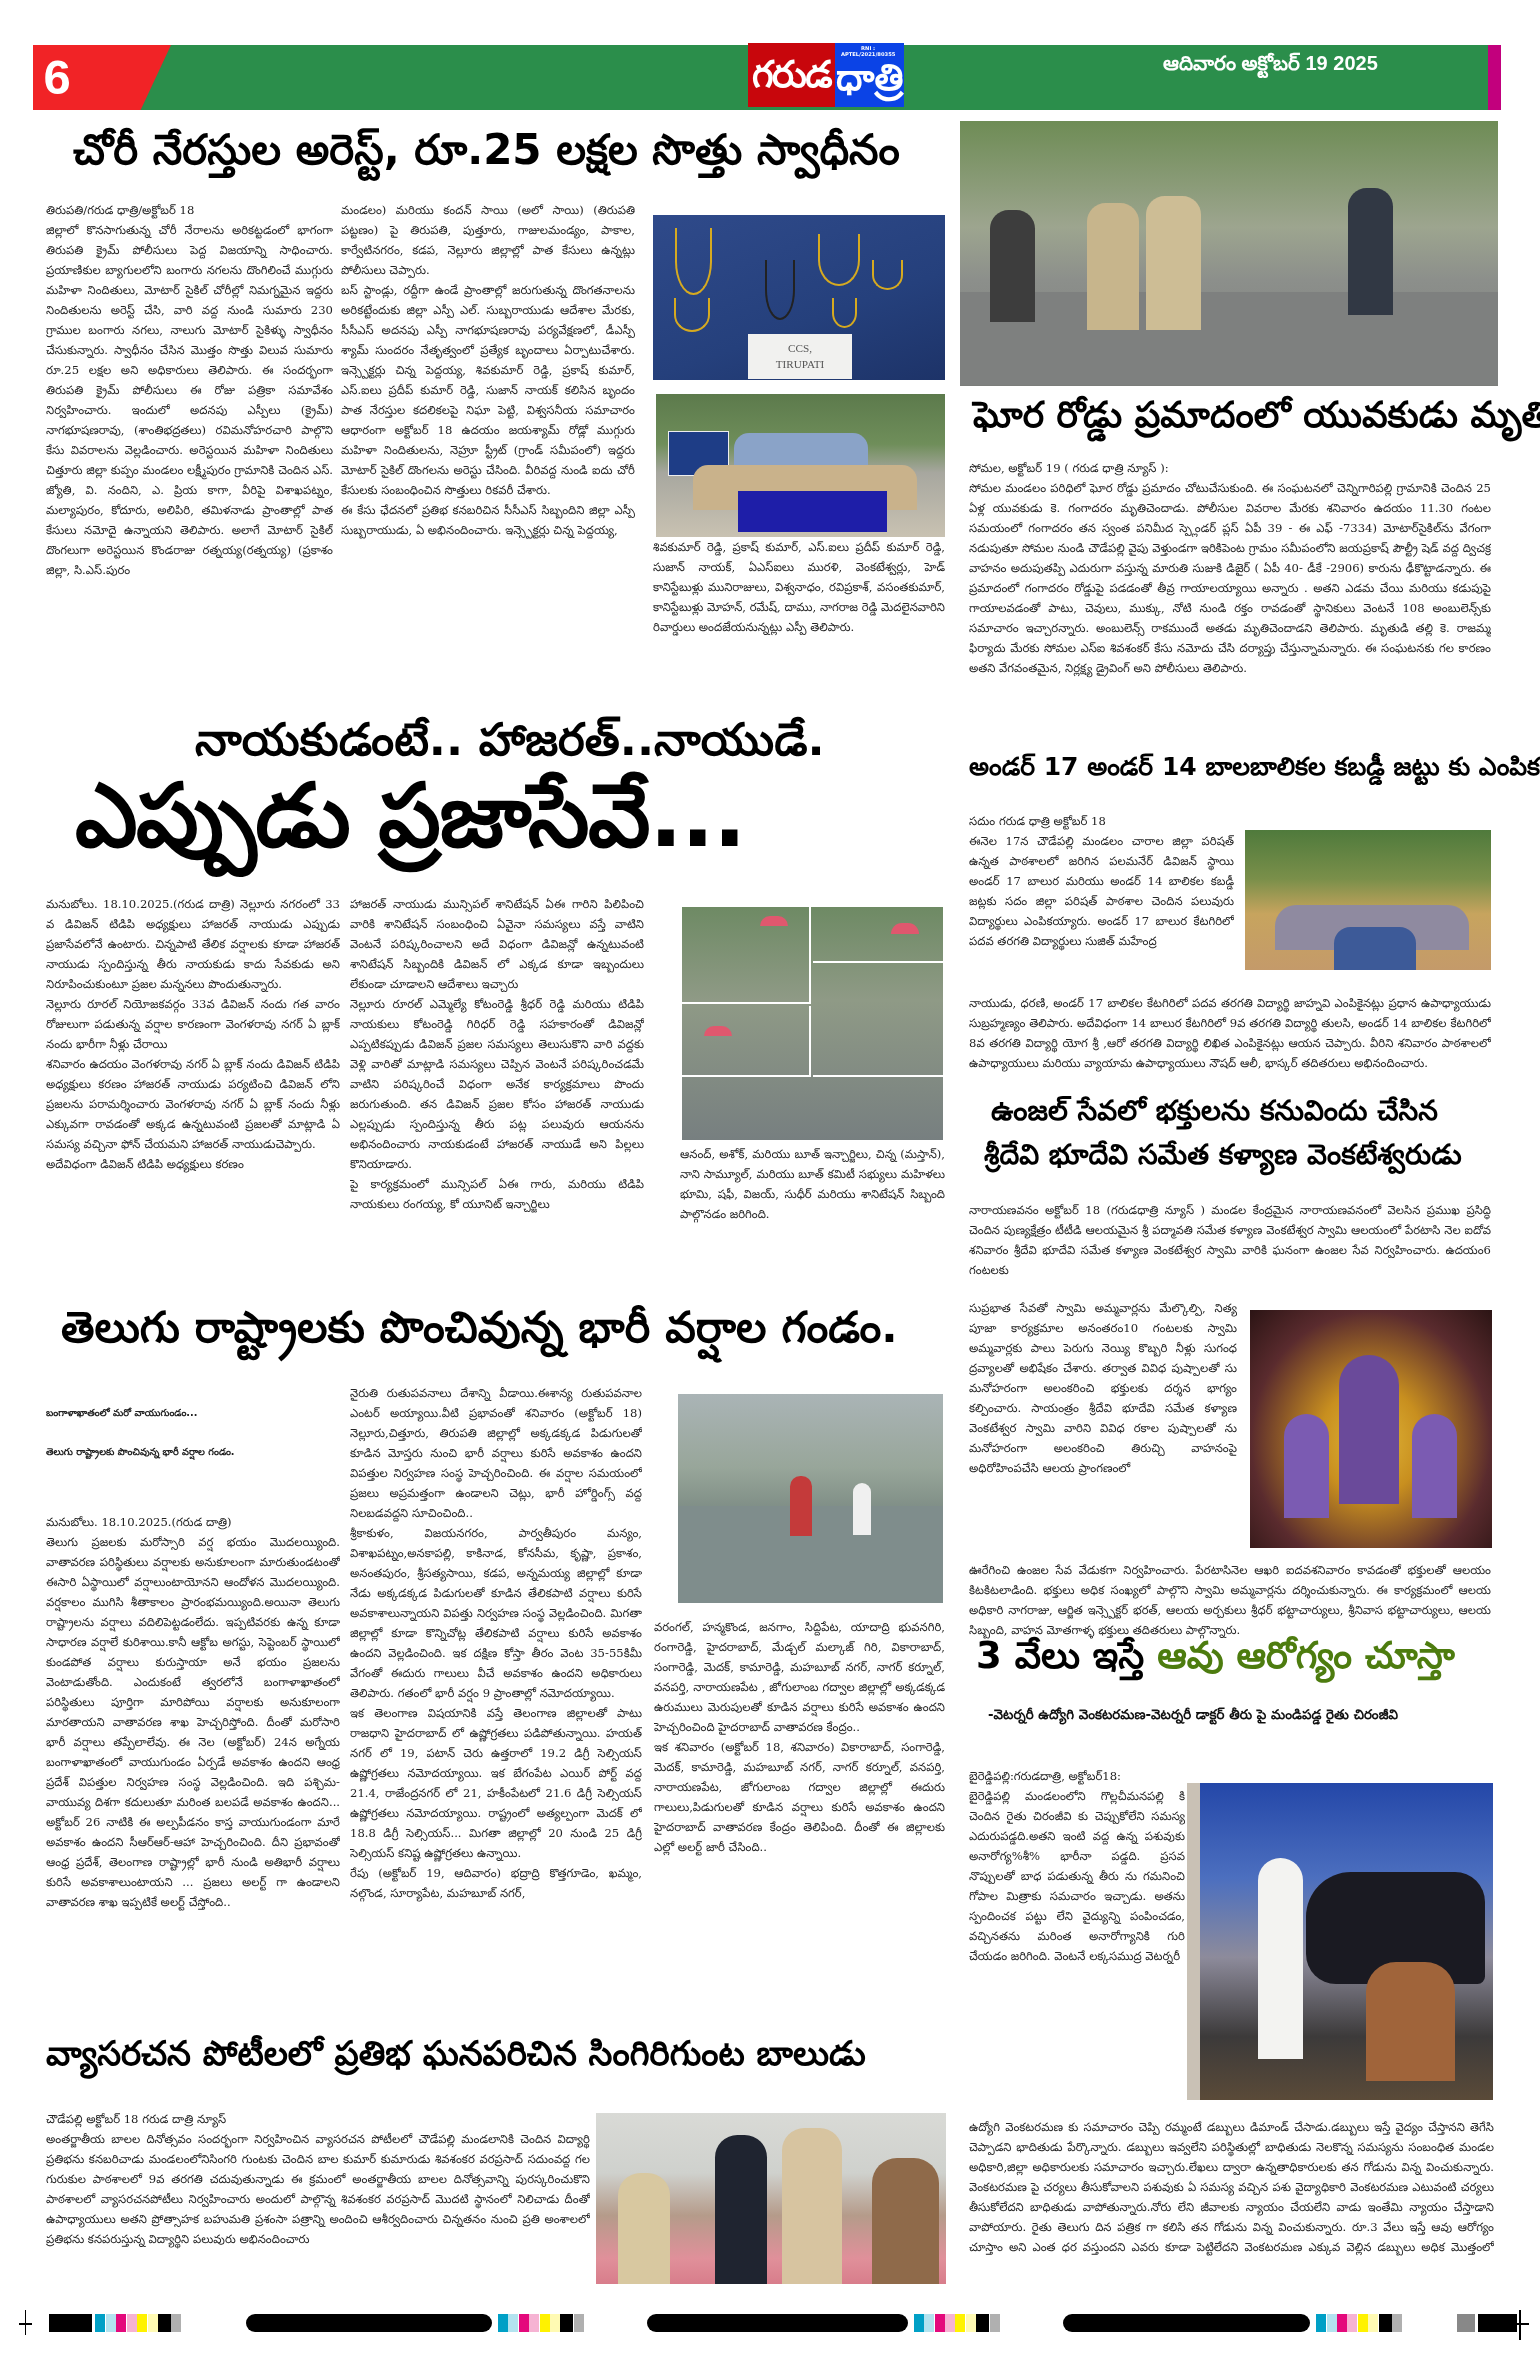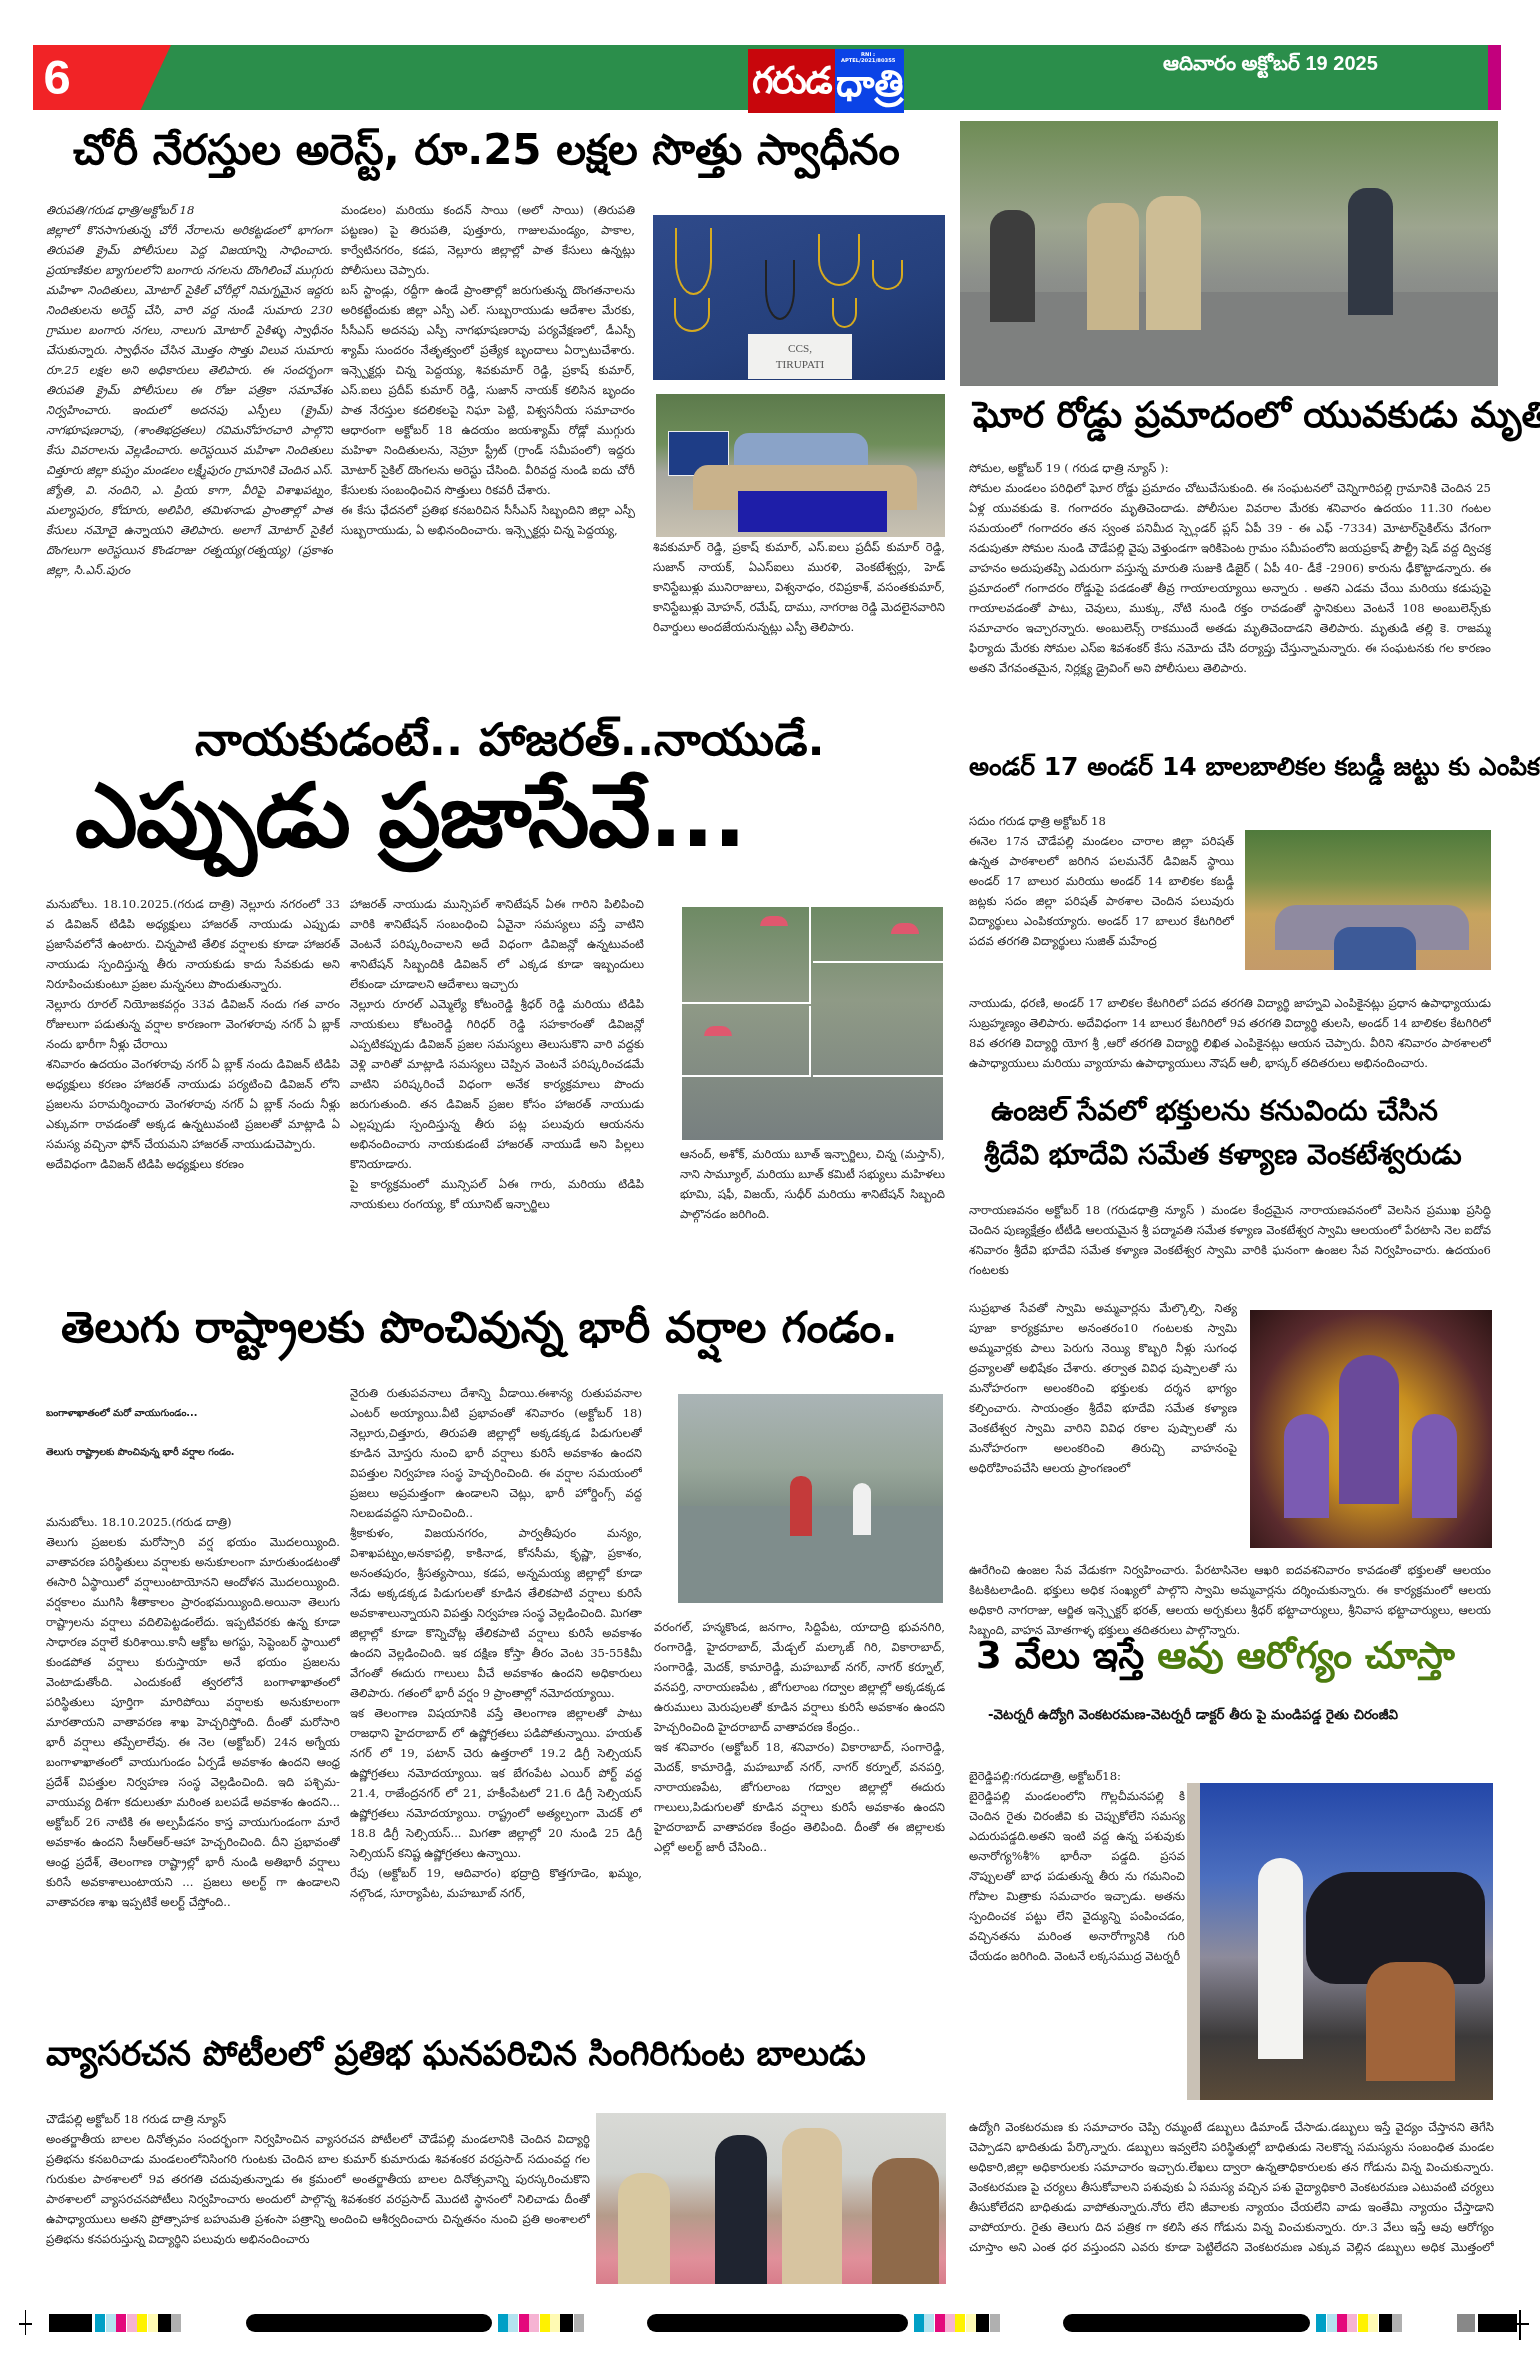--- a/index.html
+++ b/index.html
@@ -7,21 +7,21 @@
   body { position: relative; font-family: "DejaVu Sans", sans-serif; color: #111; }
 
   .abs { position: absolute; }
 
   
   .masthead { left: 33px; top: 45px; width: 1468px; height: 65px; background: #2b8e4b; }
   .page-num { left: 33px; top: 45px; width: 138px; height: 65px; background: #f12326;
               clip-path: polygon(0 0, 100% 0, 78% 100%, 0 100%); }
   .page-num span { position: absolute; left: 10.4px; top: 3px; font-family: "Liberation Sans", sans-serif;
                    font-weight: 900; font-size: 49px; color: #fff; line-height: 58px; }
-  .logo { left: 703px; top: 49px; width: 201px; height: 72px; display: flex; padding-left: 45px; }
+  .logo { left: 703px; top: 43px; width: 201px; height: 72px; display: flex; padding-left: 45px; }
   .logo-left { width: 99px; height: 64px; background: #c8060c; color: #fff; font-weight: 900;
                font-size: 37px; line-height: 64px; text-align: center; letter-spacing: -1.5px; }
   .logo-right { width: 78px; height: 64px; background: #0b43e6; color: #fff; font-weight: 900;
                 font-size: 37px; line-height: 69px; text-align: center; position: relative; }
   .logo-rni { position: absolute; right: 3px; top: 1.5px; font-size: 5.2px; line-height: 6px; font-weight: 700; letter-spacing: 0; }
   .header-date { left: 1163px; top: 52px; width: 328px; text-align: left; color: #fff; font-weight: 700; font-size: 20px;
                  font-family: "Liberation Sans", sans-serif; }
   .magenta-strip { left: 1488px; top: 45px; width: 13.4px; height: 65px; background: #c2007d; }
 
   
@@ -71,21 +71,21 @@
   <div class="logo-right">
     <span class="logo-rni">RNI : APTEL/2021/80355</span>
     <span>ధాత్రి</span>
   </div>
 </div>
 <div class="abs header-date">ఆదివారం అక్టోబర్ 19 2025</div>
 <div class="abs magenta-strip"></div>
 
 <div class="abs hl" style="left:73px; top:127px; font-size:42px;">చోరీ నేరస్తుల అరెస్ట్, రూ.25 లక్షల సొత్తు స్వాధీనం</div>
 
-<div class="col body" style="left:46px; top:200px; width:287px; height:522px; white-space:pre-line;font-style:italic;">తిరుపతి/గరుడ ధాత్రి/అక్టోబర్ 18
+<div class="col body" style="left:46px; top:200px; width:287px; height:522px; white-space:pre-line;">తిరుపతి/గరుడ ధాత్రి/అక్టోబర్ 18
   జిల్లాలో కొనసాగుతున్న చోరీ నేరాలను అరికట్టడంలో భాగంగా తిరుపతి క్రైమ్ పోలీసులు పెద్ద విజయాన్ని సాధించారు. ప్రయాణికుల బ్యాగులలోని బంగారు నగలను దొంగిలించే ముగ్గురు మహిళా నిందితులు, మోటార్ సైకిల్ చోరీల్లో నిమగ్నమైన ఇద్దరు నిందితులను అరెస్ట్ చేసి, వారి వద్ద నుండి సుమారు 230 గ్రాముల బంగారు నగలు, నాలుగు మోటార్ సైకిళ్ళు స్వాధీనం చేసుకున్నారు. స్వాధీనం చేసిన మొత్తం సొత్తు విలువ సుమారు రూ.25 లక్షల అని అధికారులు తెలిపారు. ఈ సందర్భంగా తిరుపతి క్రైమ్ పోలీసులు ఈ రోజు పత్రికా సమావేశం నిర్వహించారు. ఇందులో అదనపు ఎస్పీలు (క్రైమ్) నాగభూషణరావు, (శాంతిభద్రతలు) రవిమనోహరచారి పాల్గొని కేసు వివరాలను వెల్లడించారు. అరెస్టయిన మహిళా నిందితులు చిత్తూరు జిల్లా కుప్పం మండలం లక్ష్మీపురం గ్రామానికి చెందిన ఎస్. జ్యోతి, వి. నందిని, ఎ. ప్రియ కాగా, వీరిపై విశాఖపట్నం, మల్యాపురం, కోదూరు, అలిపిరి, తమిళనాడు ప్రాంతాల్లో పాత కేసులు నమోదై ఉన్నాయని తెలిపారు. అలాగే మోటార్ సైకిల్ దొంగలుగా అరెస్టయిన కొండరాజు రత్నయ్య(రత్నయ్య) (ప్రకాశం జిల్లా, సి.ఎస్.పురం</div>
 <div class="col body" style="left:341px; top:200px; width:294px; height:522px; white-space:pre-line;">మండలం) మరియు కందన్ సాయి (అలో సాయి) (తిరుపతి పట్టణం) పై తిరుపతి, పుత్తూరు, గాజులమండ్యం, పాకాల, కార్వేటినగరం, కడప, నెల్లూరు జిల్లాల్లో పాత కేసులు ఉన్నట్లు పోలీసులు చెప్పారు.
   బస్ స్టాండ్లు, రద్దీగా ఉండే ప్రాంతాల్లో జరుగుతున్న దొంగతనాలను అరికట్టేందుకు జిల్లా ఎస్పీ ఎల్. సుబ్బరాయుడు ఆదేశాల మేరకు, సీసీఎస్ అదనపు ఎస్పీ నాగభూషణరావు పర్యవేక్షణలో, డీఎస్పీ శ్యామ్ సుందరం నేతృత్వంలో ప్రత్యేక బృందాలు ఏర్పాటుచేశారు. ఇన్స్పెక్టర్లు చిన్న పెద్దయ్య, శివకుమార్ రెడ్డి, ప్రకాష్ కుమార్, ఎస్.ఐలు ప్రదీప్ కుమార్ రెడ్డి, సుజాన్ నాయక్ కలిసిన బృందం పాత నేరస్తుల కదలికలపై నిఘా పెట్టి, విశ్వసనీయ సమాచారం ఆధారంగా అక్టోబర్ 18 ఉదయం జయశ్యామ్ రోడ్లో ముగ్గురు మహిళా నిందితులను, నెహ్రూ స్ట్రీట్ (గ్రాండ్ సమీపంలో) ఇద్దరు మోటార్ సైకిల్ దొంగలను అరెస్టు చేసింది. వీరివద్ద నుండి ఐదు చోరీ కేసులకు సంబంధించిన సొత్తులు రికవరీ చేశారు.
   ఈ కేసు ఛేదనలో ప్రతిభ కనబరిచిన సీసీఎస్ సిబ్బందిని జిల్లా ఎస్పీ సుబ్బరాయుడు, ఏ అభినందించారు. ఇన్స్పెక్టర్లు చిన్న పెద్దయ్య,</div>
 
 <div class="photo ph-jewel" style="left:653px; top:215px; width:292px; height:165px;">
   <div class="j" style="left:22.4px; top:13.4px; width:37px; height:67px;"></div>
   <div class="j" style="left:112px; top:45px; width:30px; height:60px; border-color:#222;"></div>
   <div class="j" style="left:165px; top:19.4px; width:42px; height:52px;"></div>
   <div class="j" style="left:219px; top:45px; width:31px; height:30px;"></div>

